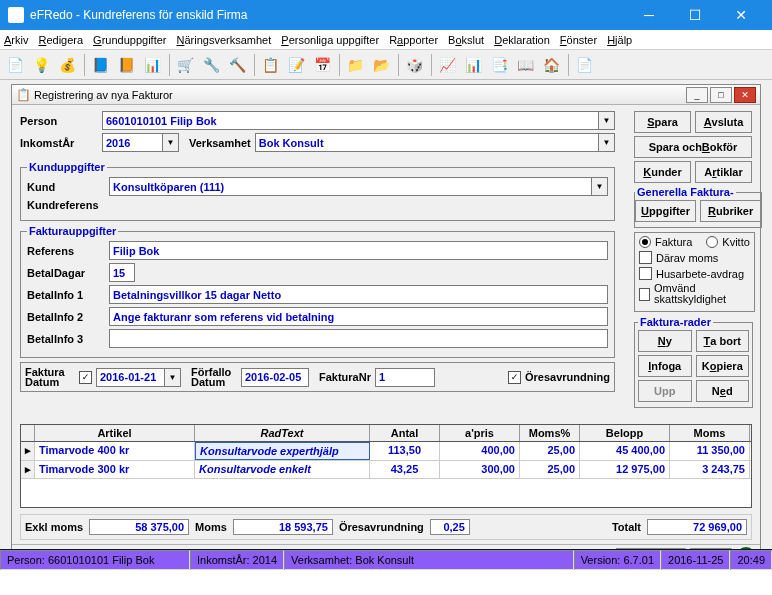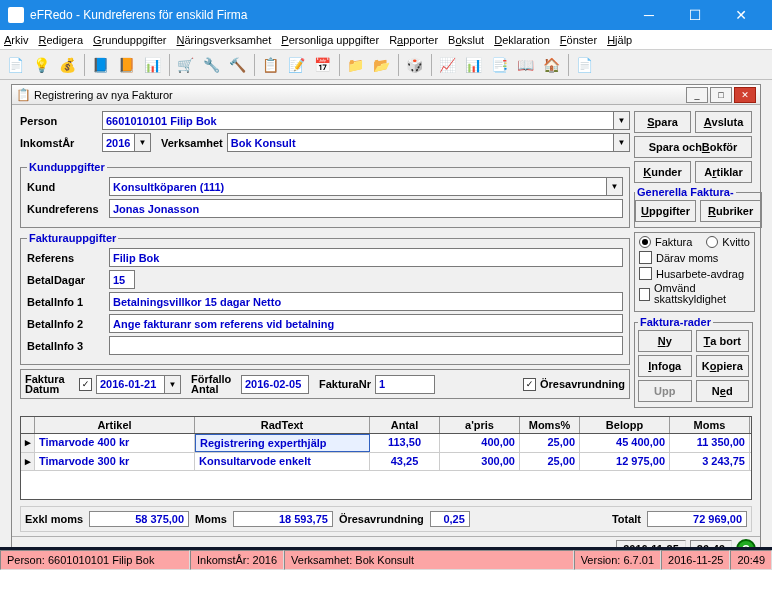--- a/index.html
+++ b/index.html
@@ -27,44 +27,44 @@
 .input { background: #fff; border: 1px solid #7a7a7a; height: 19px; padding: 0 3px; color: #0000cc; font-weight: bold; display: flex; align-items: center; }
 .drop { display: flex; }
 .drop .input { border-right: none; }
 .dbtn { width: 17px; height: 19px; border: 1px solid #7a7a7a; background: #f0f0f0; display: flex; align-items: center; justify-content: center; font-size: 8px; }
 .btn { background: #f0f0f0; border: 1px solid #888; height: 22px; padding: 0 6px; display: flex; align-items: center; justify-content: center; font-weight: bold; min-width: 52px; }
 .btn u { text-decoration: underline; }
 .btn.disabled { color: #888; }
 fieldset { border: 1px solid #888; padding: 4px 6px 6px 6px; margin-bottom: 4px; }
 legend { color: #0000cc; font-weight: bold; padding: 0 2px; }
 .rcol { width: 118px; }
-.mainrow { display: flex; gap: 4px; align-items: flex-start; }
+.mainrow { display: flex; gap: 19px; align-items: flex-start; }
 .leftcol { flex: 1; }
 .chk { width: 13px; height: 13px; border: 1px solid #555; background: #fff; display: inline-flex; align-items: center; justify-content: center; font-size: 9px; }
 .grid { border: 1px solid #555; background: #fff; }
 .ghead { display: flex; background: #f0f0f0; border-bottom: 1px solid #555; }
 .ghead div { border-right: 1px solid #999; padding: 2px 4px; font-weight: bold; text-align: center; }
 .grow { display: flex; border-bottom: 1px solid #ccc; }
 .grow div { border-right: 1px solid #ccc; padding: 2px 4px; color: #0000cc; font-weight: bold; }
 .grow .sel { background: #e8f0ff; border: 1px solid #3060c0; }
 .c-art { width: 160px; text-align: left; }
-.c-rad { width: 175px; text-align: left; }
+.c-rad { width: 175px; text-align: left; font-style: italic; }
 .c-ant { width: 70px; text-align: center; }
 .c-pris { width: 80px; text-align: right; }
 .c-moms { width: 60px; text-align: right; }
 .c-bel { width: 90px; text-align: right; }
 .c-mom2 { width: 80px; text-align: right; }
 .c-h { width: 14px; background: #f0f0f0; }
 .totrow { display: flex; align-items: center; gap: 6px; margin-top: 6px; padding: 4px; border: 1px solid #ccc; }
 .totlbl { font-weight: bold; }
 .totval { background: #fff; border: 1px solid #888; color: #0000cc; font-weight: bold; padding: 1px 4px; text-align: right; min-width: 80px; }
 .statusb { border-top: 1px solid #b0b0b0; display: flex; align-items: center; padding: 2px 4px; gap: 4px; background: #f0f0f0; }
 .statcell { border: 1px inset #ddd; padding: 1px 6px; font-weight: bold; height: 18px; display: flex; align-items: center; }
 .help { width: 20px; height: 20px; border-radius: 50%; background: #2a2; border: 2px solid #060; color: #fff; font-weight: bold; display: flex; align-items: center; justify-content: center; font-size: 13px; }
-.bottomstatus { position: absolute; bottom: 0; left: 0; right: 0; border-top: 3px solid #0f172a; display: flex; background: #fca5a5; }
+.bottomstatus { position: absolute; bottom: 0; left: 0; right: 0; border-top: 1px solid #0f172a; display: flex; background: #8b5cf6; }
 .bottomstatus .bcell { border: 1px inset #ddd; padding: 2px 6px; height: 20px; display: flex; align-items: center; }
 .radio { width: 12px; height: 12px; border: 1px solid #555; border-radius: 50%; background: #fff; display: inline-flex; align-items: center; justify-content: center; }
 .radio.on::after { content: ''; width: 6px; height: 6px; background: #000; border-radius: 50%; }
 </style>
 </head>
 <body>
 
 <div class="titlebar">
   <div class="ticon"></div>
   <div class="title">eFRedo - Kundreferens för enskild Firma</div>
@@ -133,21 +133,21 @@
           <div class="row">
             <div class="lbl">Person</div>
             <div class="drop" style="flex:1">
               <div class="input" style="flex:1">6601010101     Filip Bok</div>
               <div class="dbtn">▼</div>
             </div>
           </div>
           <div class="row">
             <div class="lbl">InkomstÅr</div>
             <div class="drop">
-              <div class="input" style="width:32px">2016</div>
+              <div class="input" style="width:60px">2016</div>
               <div class="dbtn">▼</div>
             </div>
             <div class="lbl" style="width:auto;margin-left:6px">Verksamhet</div>
             <div class="drop" style="flex:1">
               <div class="input" style="flex:1">Bok Konsult</div>
               <div class="dbtn">▼</div>
             </div>
           </div>
         </div>
         <div class="rcol">
@@ -167,21 +167,20 @@
             <legend>Kunduppgifter</legend>
             <div class="row">
               <div class="lbl">Kund</div>
               <div class="drop" style="flex:1">
                 <div class="input" style="flex:1">Konsultköparen (111)</div>
                 <div class="dbtn">▼</div>
               </div>
             </div>
             <div class="row">
               <div class="lbl">Kundreferens</div>
-              <div class="input" style="flex:1">Jonas Jonasson</div>
             </div>
           </fieldset>
           <fieldset>
             <legend>Fakturauppgifter</legend>
             <div class="row">
                 <div class="lbl">Referens</div>
                 <div class="input" style="flex:1">Filip Bok</div>
               </div>
             <div class="row">
                 <div class="lbl">BetalDagar</div>
@@ -200,21 +199,21 @@
                 <div class="input" style="flex:1"></div>
               </div>
           </fieldset>
           <div class="row" style="border:1px solid #888;padding:4px">
             <div style="font-weight:bold;width:50px;line-height:10px">Faktura Datum</div>
             <span class="chk">✓</span>
             <div class="drop">
                 <div class="input" style="width:68px">2016-01-21</div>
                 <div class="dbtn">▼</div>
               </div>
-            <div style="font-weight:bold;width:46px;line-height:10px;margin-left:6px">Förfallo Antal</div>
+            <div style="font-weight:bold;width:46px;line-height:10px;margin-left:6px">Förfallo Datum</div>
             <div class="input" style="width:68px">2016-02-05</div>
             <div style="font-weight:bold;margin-left:6px">FakturaNr</div>
             <div class="input" style="width:60px">1</div>
             <div style="flex:1"></div>
             <span class="chk">✓</span>
             <span style="font-weight:bold">Öresavrundning</span>
           </div>
         </div>
         <div class="rcol">
           <div class="row">
@@ -260,36 +259,36 @@
                 <div class="btn" style="flex:1">K<u>o</u>piera</div>
               </div>
             <div class="row">
                 <div class="btn disabled" style="flex:1">Upp</div>
                 <div class="btn" style="flex:1">N<u>e</u>d</div>
               </div>
           </fieldset>
         </div>
       </div>
 
-      <div class="grid" style="margin-top:4px">
+      <div class="grid" style="margin-top:12px">
         <div class="ghead">
           <div class="c-h"></div>
           <div class="c-art">Artikel</div>
           <div class="c-rad">RadText</div>
           <div class="c-ant">Antal</div>
           <div class="c-pris">a'pris</div>
           <div class="c-moms">Moms%</div>
           <div class="c-bel">Belopp</div>
           <div class="c-mom2">Moms</div>
         </div>
         <div id="gridbody">
             <div class="grow">
               <div class="c-h" style="color:#000">▸</div>
               <div class="c-art">Timarvode 400 kr</div>
-              <div class="c-rad sel">Registrering experthjälp</div>
+              <div class="c-rad sel">Konsultarvode experthjälp</div>
               <div class="c-ant">113,50</div>
               <div class="c-pris">400,00</div>
               <div class="c-moms">25,00</div>
               <div class="c-bel">45 400,00</div>
               <div class="c-mom2">11 350,00</div>
             </div>
             <div class="grow">
               <div class="c-h" style="color:#000">▸</div>
               <div class="c-art">Timarvode 300 kr</div>
               <div class="c-rad">Konsultarvode enkelt</div>
@@ -318,19 +317,19 @@
     <div class="statusb">
       <div style="flex:1"></div>
       <div class="statcell">2016-11-25</div>
       <div class="statcell">20:49</div>
       <div class="help">?</div>
     </div>
   </div>
 
   <div class="bottomstatus">
     <div class="bcell" style="flex:0 0 190px">Person: 6601010101 Filip Bok</div>
-    <div class="bcell">InkomstÅr: 2016</div>
+    <div class="bcell">InkomstÅr: 2014</div>
     <div class="bcell" style="flex:1">Verksamhet: Bok Konsult</div>
     <div class="bcell">Version: 6.7.01</div>
     <div class="bcell">2016-11-25</div>
     <div class="bcell">20:49</div>
   </div>
 </div>
 
 </body></html>

